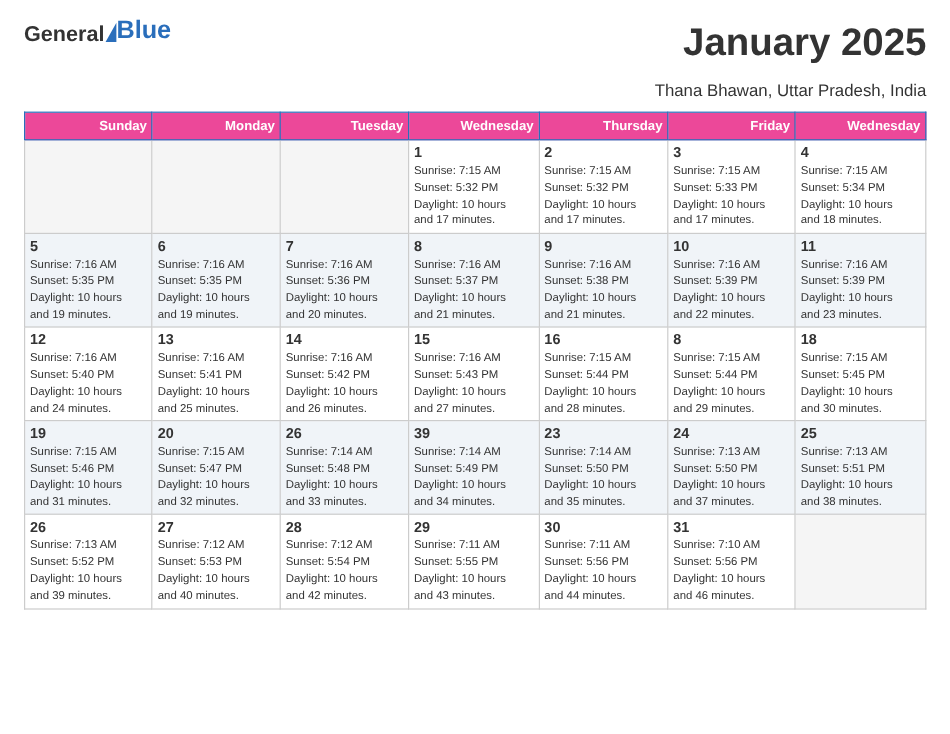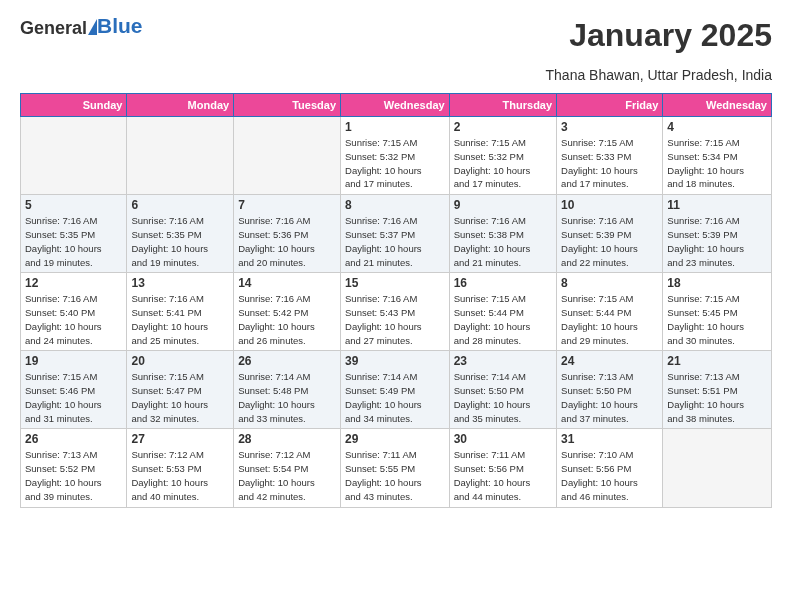--- a/index.html
+++ b/index.html
@@ -212,21 +212,21 @@
           </td>
           <td>
             <span class="day-num">23</span>
             <div class="day-info">Sunrise: 7:14 AM<br>Sunset: 5:50 PM<br>Daylight: 10 hours<br>and 35 minutes.</div>
           </td>
           <td>
             <span class="day-num">24</span>
             <div class="day-info">Sunrise: 7:13 AM<br>Sunset: 5:50 PM<br>Daylight: 10 hours<br>and 37 minutes.</div>
           </td>
           <td>
-            <span class="day-num">21</span>
+            <span class="day-num">25</span>
             <div class="day-info">Sunrise: 7:13 AM<br>Sunset: 5:51 PM<br>Daylight: 10 hours<br>and 38 minutes.</div>
           </td>
         </tr>
         <tr>
           <td>
             <span class="day-num">26</span>
             <div class="day-info">Sunrise: 7:13 AM<br>Sunset: 5:52 PM<br>Daylight: 10 hours<br>and 39 minutes.</div>
           </td>
           <td>
             <span class="day-num">27</span>

